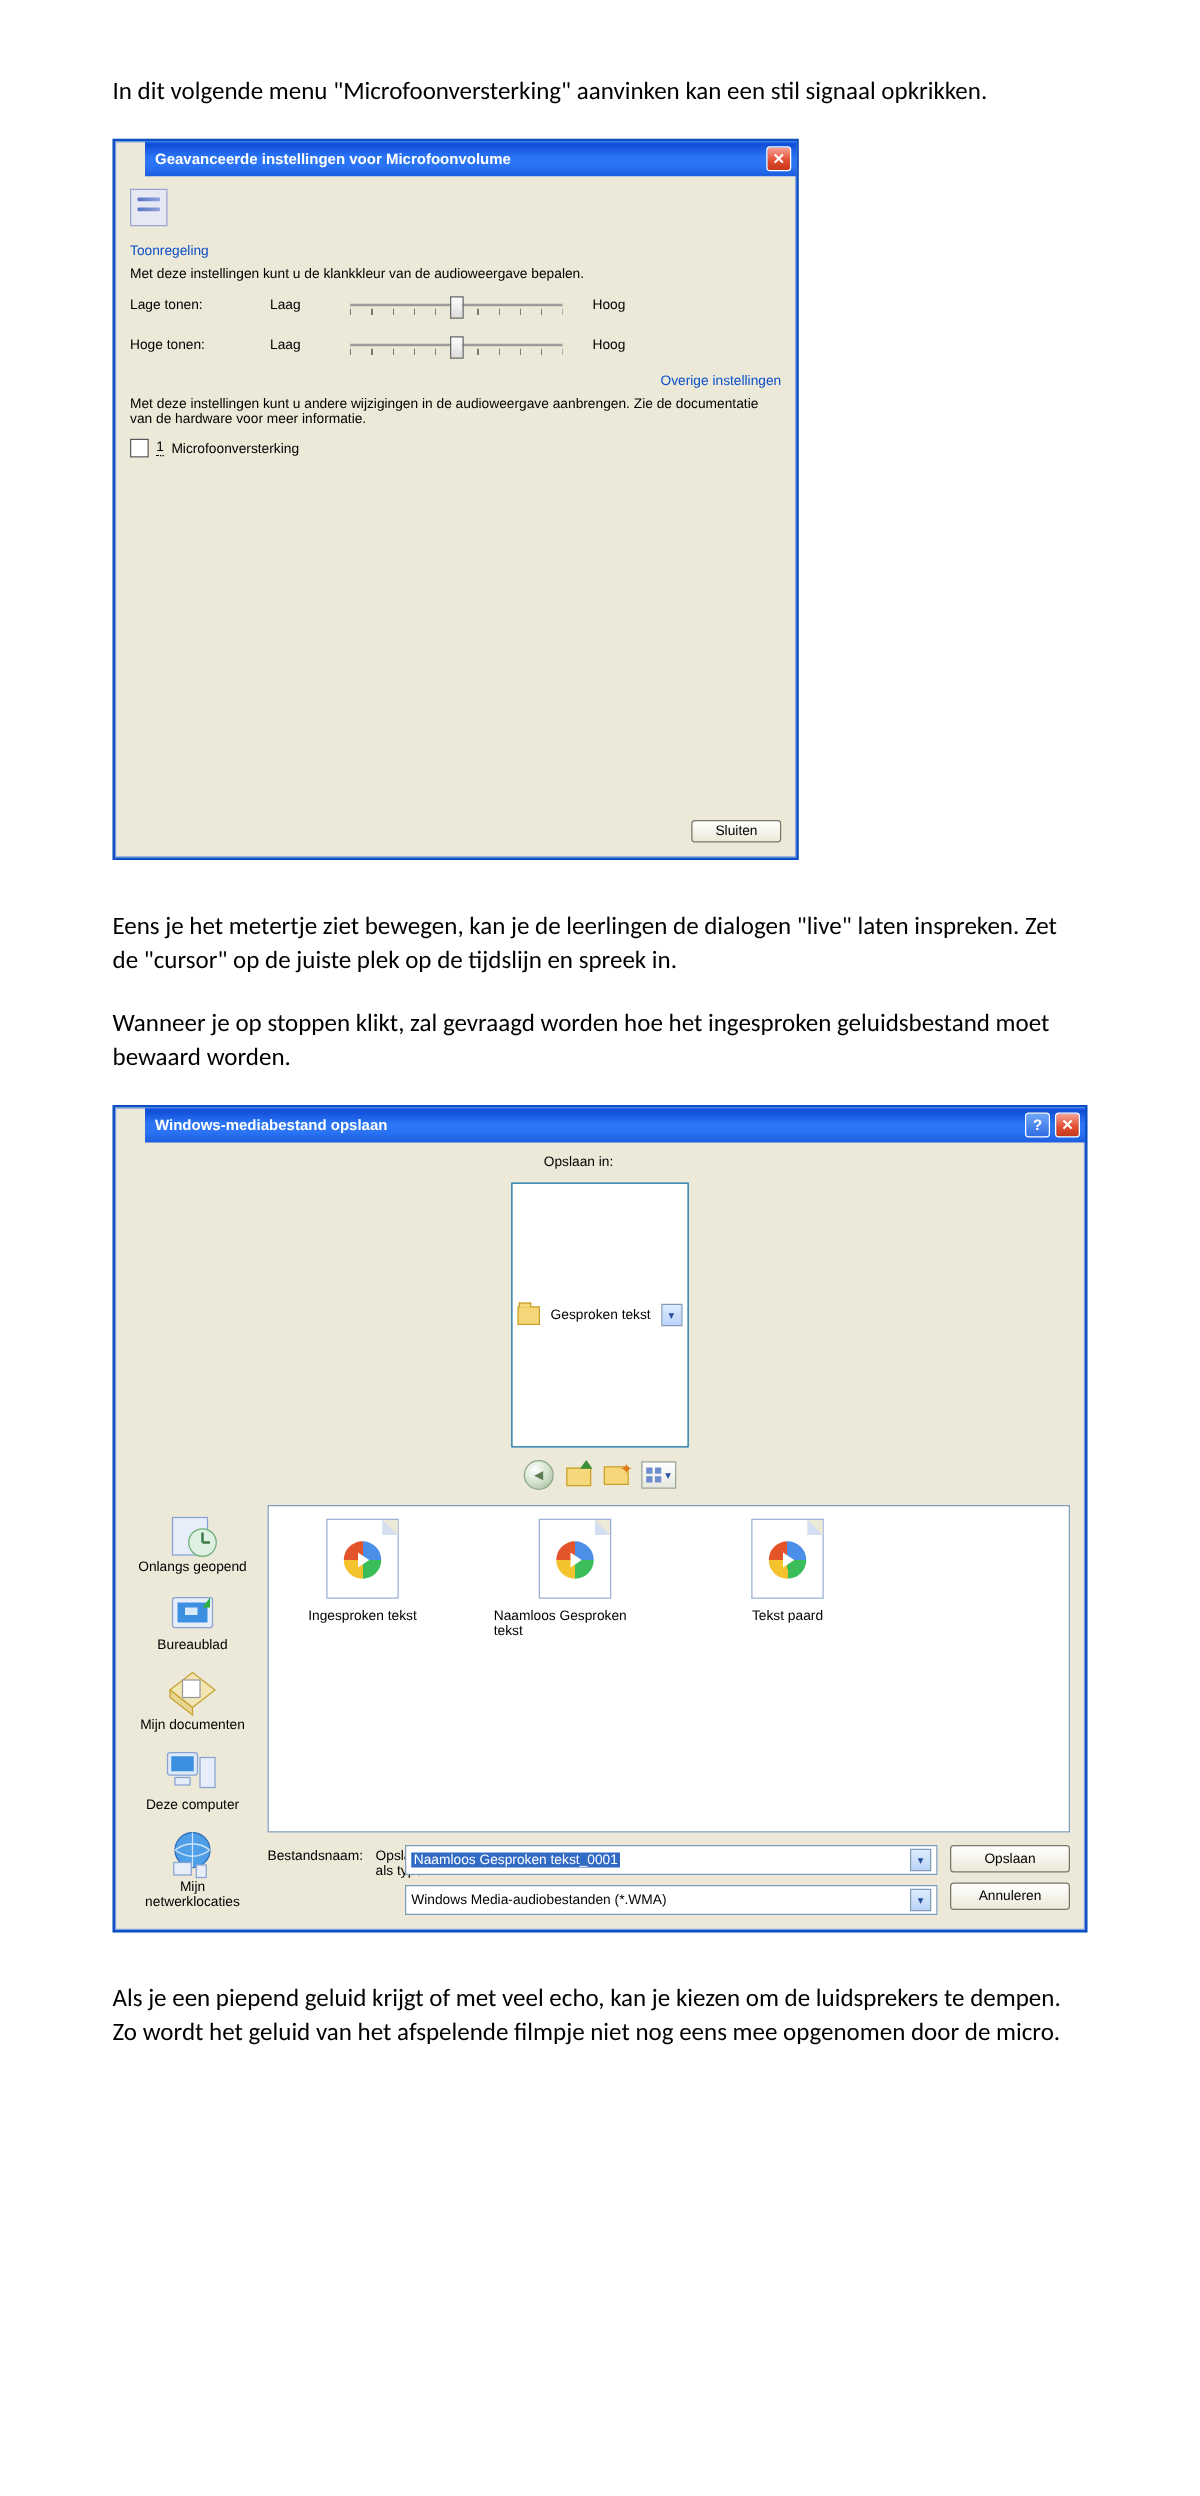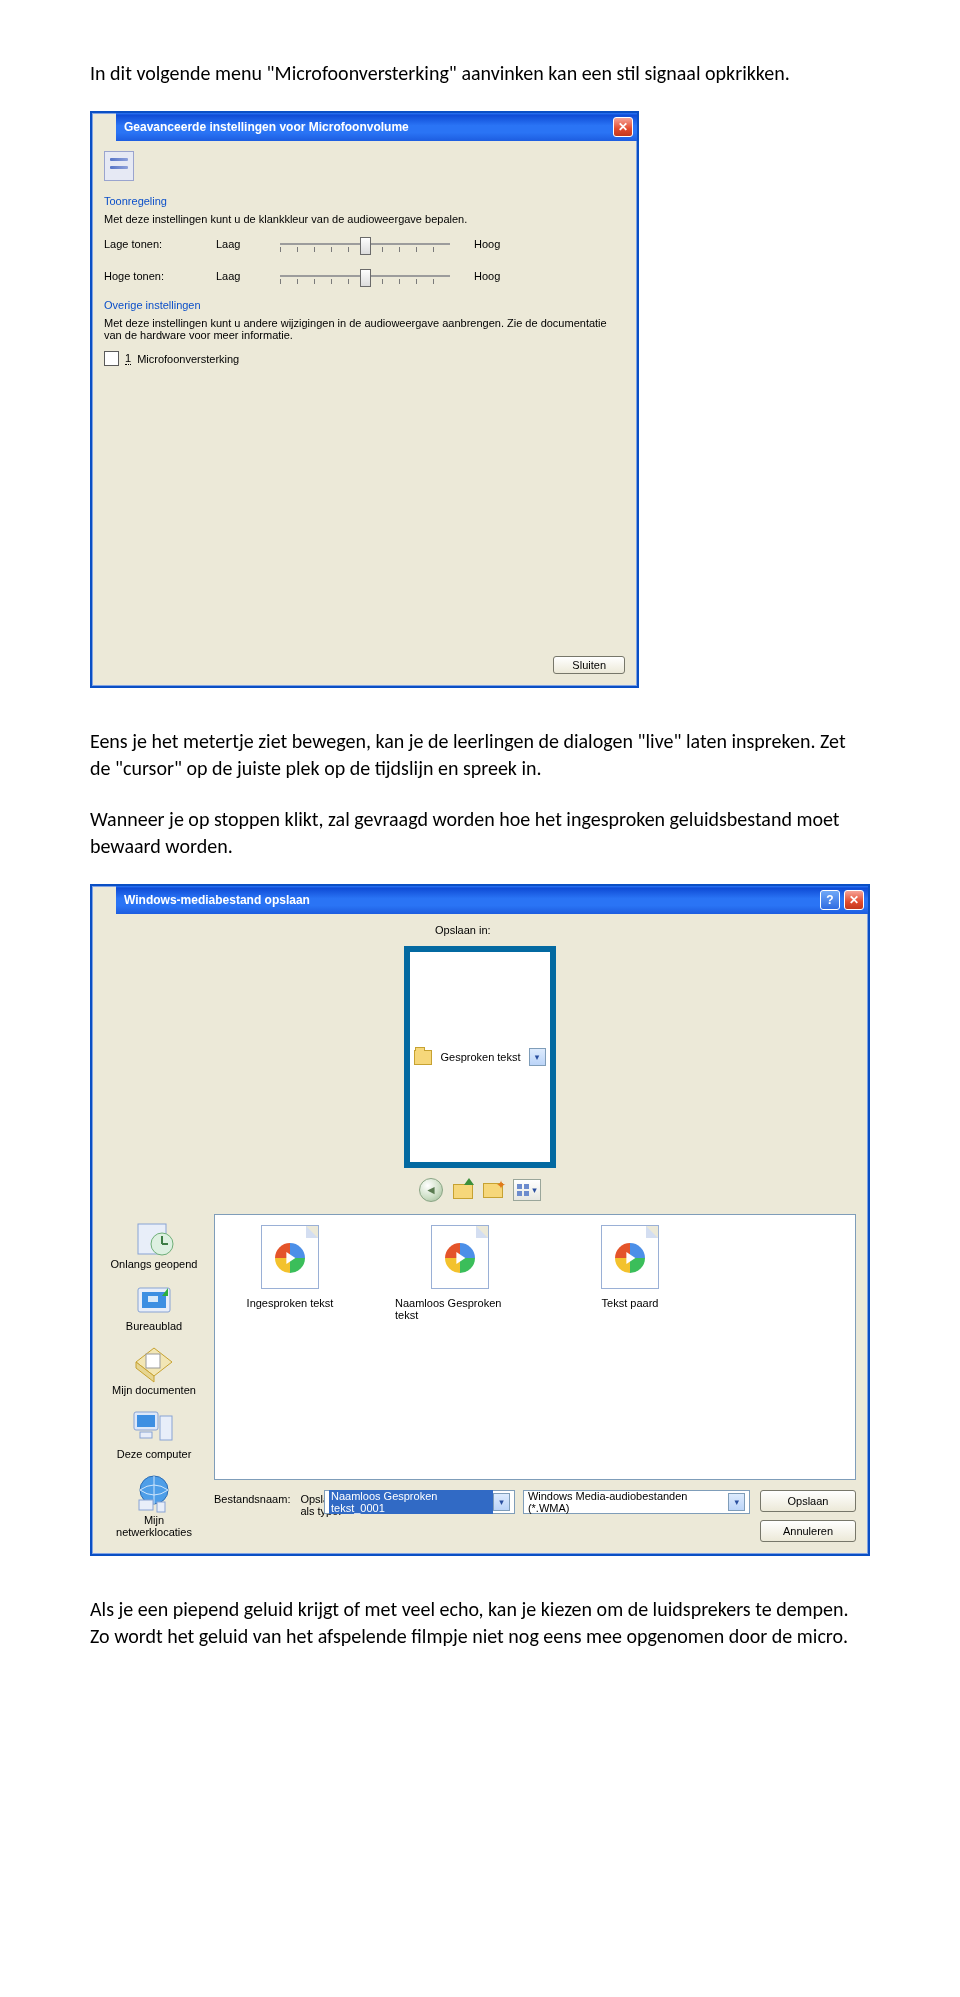--- a/index.html
+++ b/index.html
@@ -105,21 +105,21 @@
     font-family: Tahoma, Arial, sans-serif;
     font-size:11px;
   }
 
   
   .d2-body { padding: 10px 12px 12px 12px; }
   .top-row { display:flex; align-items:center; gap:10px; margin-bottom:12px;flex-direction:column; }
   .top-row .toplab { width: 90px; }
   .combo {
     display:flex; align-items:center; gap:8px;
-    background:#fff; border:6px solid #0369a1; height:22px; padding:0 4px;
+    background:#fff; border:1px solid #0369a1; height:22px; padding:0 4px;
     flex: 1;
   }
   .combo.small { flex:0 0 210px; }
   .folder-icon { width:16px; height:13px; background:#F6D77A; border:1px solid #C7A231; position:relative; }
   .folder-icon::before { content:""; position:absolute; top:-4px; left:0; width:8px; height:3px; background:#F6D77A; border:1px solid #C7A231; border-bottom:none; }
   .combo .dd { margin-left:auto; width:15px; height:16px; background:linear-gradient(#DDEBFD,#BBD4F8); border:1px solid #7F9DB9; display:flex;align-items:center;justify-content:center; font-size:9px; color:#2a4f9f; }
   .nav-icons { display:flex; align-items:center; gap:10px; }
   .nav-circle {
     width:22px;height:22px;border-radius:50%;
     background: radial-gradient(circle at 35% 30%, #fff, #cfe0c8 55%, #9ab793);
@@ -165,21 +165,21 @@
     width:30px;height:30px;border-radius:50%;
     background: conic-gradient(#4C8FE8 0 90deg, #3BBE5A 90deg 180deg, #F3C22D 180deg 270deg, #E4542A 270deg 360deg);
   }
   .wmp-icon .circle::after { content:""; position:absolute; left:50%; top:50%;
     width:0;height:0;transform:translate(-40%,-50%);
     border-left:9px solid #fff; border-top:6px solid transparent; border-bottom:6px solid transparent;
   }
 
   .bottom-fields { display:flex; gap:10px; align-items:flex-start; margin-top:10px; }
   .bf-left { width:100px; display:flex; flex-direction:row; gap:10px; padding-top:3px; }
-  .bf-mid { flex:1; display:flex; flex-direction:row; gap:8px; }
+  .bf-mid { flex:1; display:flex; flex-direction:column; gap:8px; }
   .bf-right { width:96px; display:flex; flex-direction:column; gap:8px; }
   .txtcombo { background:#fff; border:1px solid #7F9DB9; height:22px; display:flex; align-items:center; padding:0 4px; }
   .txtcombo .dd { margin-left:auto; width:15px; height:16px; background:linear-gradient(#DDEBFD,#BBD4F8); border:1px solid #7F9DB9; display:flex;align-items:center;justify-content:center;font-size:9px;color:#2a4f9f; }
   .hl { background:#316AC5; color:#fff; padding:0 2px; }
   .rb { background:linear-gradient(#fff,#ECE9D8); border:1px solid #77776a; border-radius:3px; height:22px; font-size:11px; }
 </style>
 </head>
 <body>
 
 <p class="para">In dit volgende menu "Microfoonversterking" aanvinken kan een stil signaal opkrikken.</p>
@@ -214,21 +214,21 @@
       <span class="lab">Hoge tonen:</span>
       <span class="end">Laag</span>
       <div class="slider">
         <div class="track"></div>
           <div class="ticks"></div>
           <div class="thumb" style="left:80px;"></div>
       </div>
       <span class="end">Hoog</span>
     </div>
 
-    <div class="section-label" style="margin-top:14px;">Overige instellingen</div>
+    <div class="section-label" style="margin-top:14px;text-align:right;">Overige instellingen</div>
     <div style="margin:4px 0 10px 0;">Met deze instellingen kunt u andere wijzigingen in de audioweergave aanbrengen. Zie de documentatie van de hardware voor meer informatie.</div>
 
     <div class="checkbox-row">
       <div class="cb"></div>
       <span class="underline-hint">1</span>
       <span>Microfoonversterking</span>
     </div>
 
     <div style="height:270px;"></div>
   </div>

